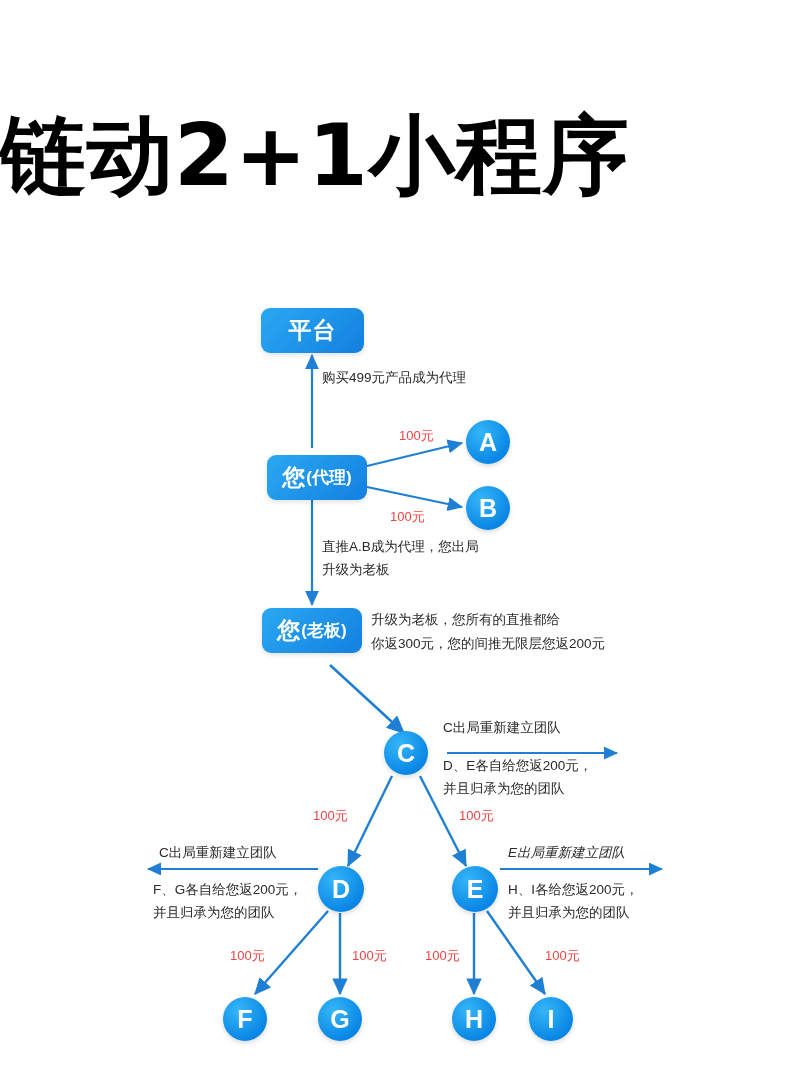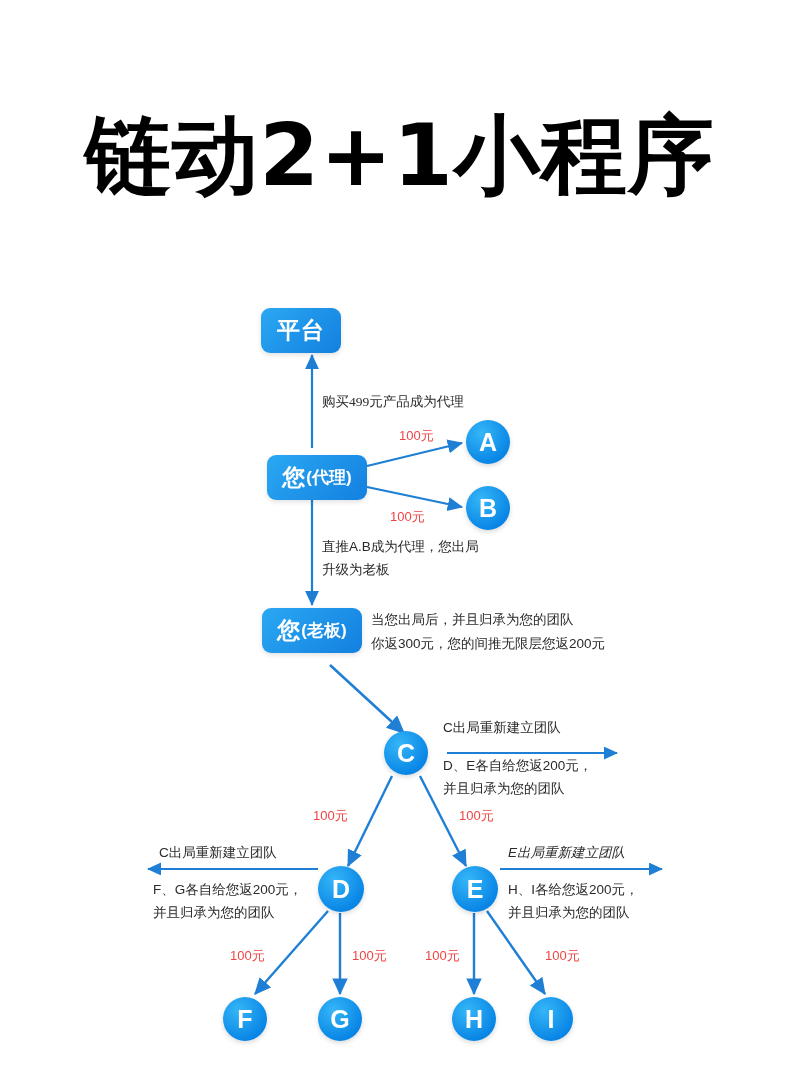--- a/index.html
+++ b/index.html
@@ -12,21 +12,21 @@
     height: 1065px;
     position: relative;
     font-family: "Liberation Sans", "DejaVu Sans", sans-serif;
     overflow: hidden;
   }
   #title {
     position: absolute;
     left: 0;
     top: 108px;
     width: 800px;
-    text-align: center;
+    text-align: left;
     font-size: 86px;
     font-weight: bold;
     letter-spacing: 1px;
     color: #000000;
     font-family: "DejaVu Sans", "Liberation Sans", sans-serif;
     line-height: 1.1;
     white-space: nowrap;
   }
   #canvas {
     position: absolute;
@@ -114,21 +114,21 @@
 
   <path d="M328,911 L255,994" stroke="#1f7fd4" stroke-width="2.4" fill="none" marker-end="url(#arw)"></path>
 
   <path d="M340,913 L340,994" stroke="#1f7fd4" stroke-width="2.4" fill="none" marker-end="url(#arw)"></path>
 
   <path d="M474,913 L474,994" stroke="#1f7fd4" stroke-width="2.4" fill="none" marker-end="url(#arw)"></path>
 
   <path d="M487,911 L545,994" stroke="#1f7fd4" stroke-width="2.4" fill="none" marker-end="url(#arw)"></path>
 </svg>
 
-<div class="node-box" style="left:261px; top:308px; width:80px; height:45px;">
+<div class="node-box" style="left:261px; top:308px; width:103px; height:45px;">
   <span class="main">平台</span>
 </div>
 
 <div class="node-box" style="left:267px; top:455px; width:100px; height:45px;">
   <span class="main">您</span>
     <span class="sub">(代理)</span>
 </div>
 
 <div class="node-box" style="left:262px; top:608px; width:100px; height:45px;">
   <span class="main">您</span>
@@ -156,29 +156,29 @@
 <div class="circle" style="left:318px; top:997px; width:44px; height:44px;">
   <span>G</span>
 </div>
 <div class="circle" style="left:452px; top:997px; width:44px; height:44px;">
   <span>H</span>
 </div>
 <div class="circle" style="left:529px; top:997px; width:44px; height:44px;">
   <span>I</span>
 </div>
 
-<div class="lbl" style="left:322px; top:392px;font-family:Liberation Serif, serif;">购买499元产品成为代理</div>
+<div class="lbl" style="left:322px; top:368px;">购买499元产品成为代理</div>
 
 <div class="lbl blue" style="left:399px; top:426px;">100元</div>
 <div class="lbl blue" style="left:390px; top:507px;">100元</div>
 
 <div class="lbl" style="left:322px; top:537px;">直推A.B成为代理，您出局</div>
 <div class="lbl" style="left:322px; top:560px;text-align:center;">升级为老板</div>
 
-<div class="lbl" style="left:371px; top:610px;">当您出局后，并且归承为您的团队</div>
+<div class="lbl" style="left:371px; top:610px;">升级为老板，您所有的直推都给</div>
 <div class="lbl" style="left:371px; top:634px;">你返300元，您的间推无限层您返200元</div>
 
 <div class="lbl" style="left:443px; top:718px;">C出局重新建立团队</div>
 <div class="lbl" style="left:443px; top:756px;">D、E各自给您返200元，</div>
 <div class="lbl" style="left:443px; top:779px;">并且归承为您的团队</div>
 
 <div class="lbl blue" style="left:313px; top:806px;">100元</div>
 <div class="lbl blue" style="left:459px; top:806px;">100元</div>
 
 <div class="lbl" style="left:159px; top:843px;">C出局重新建立团队</div>

